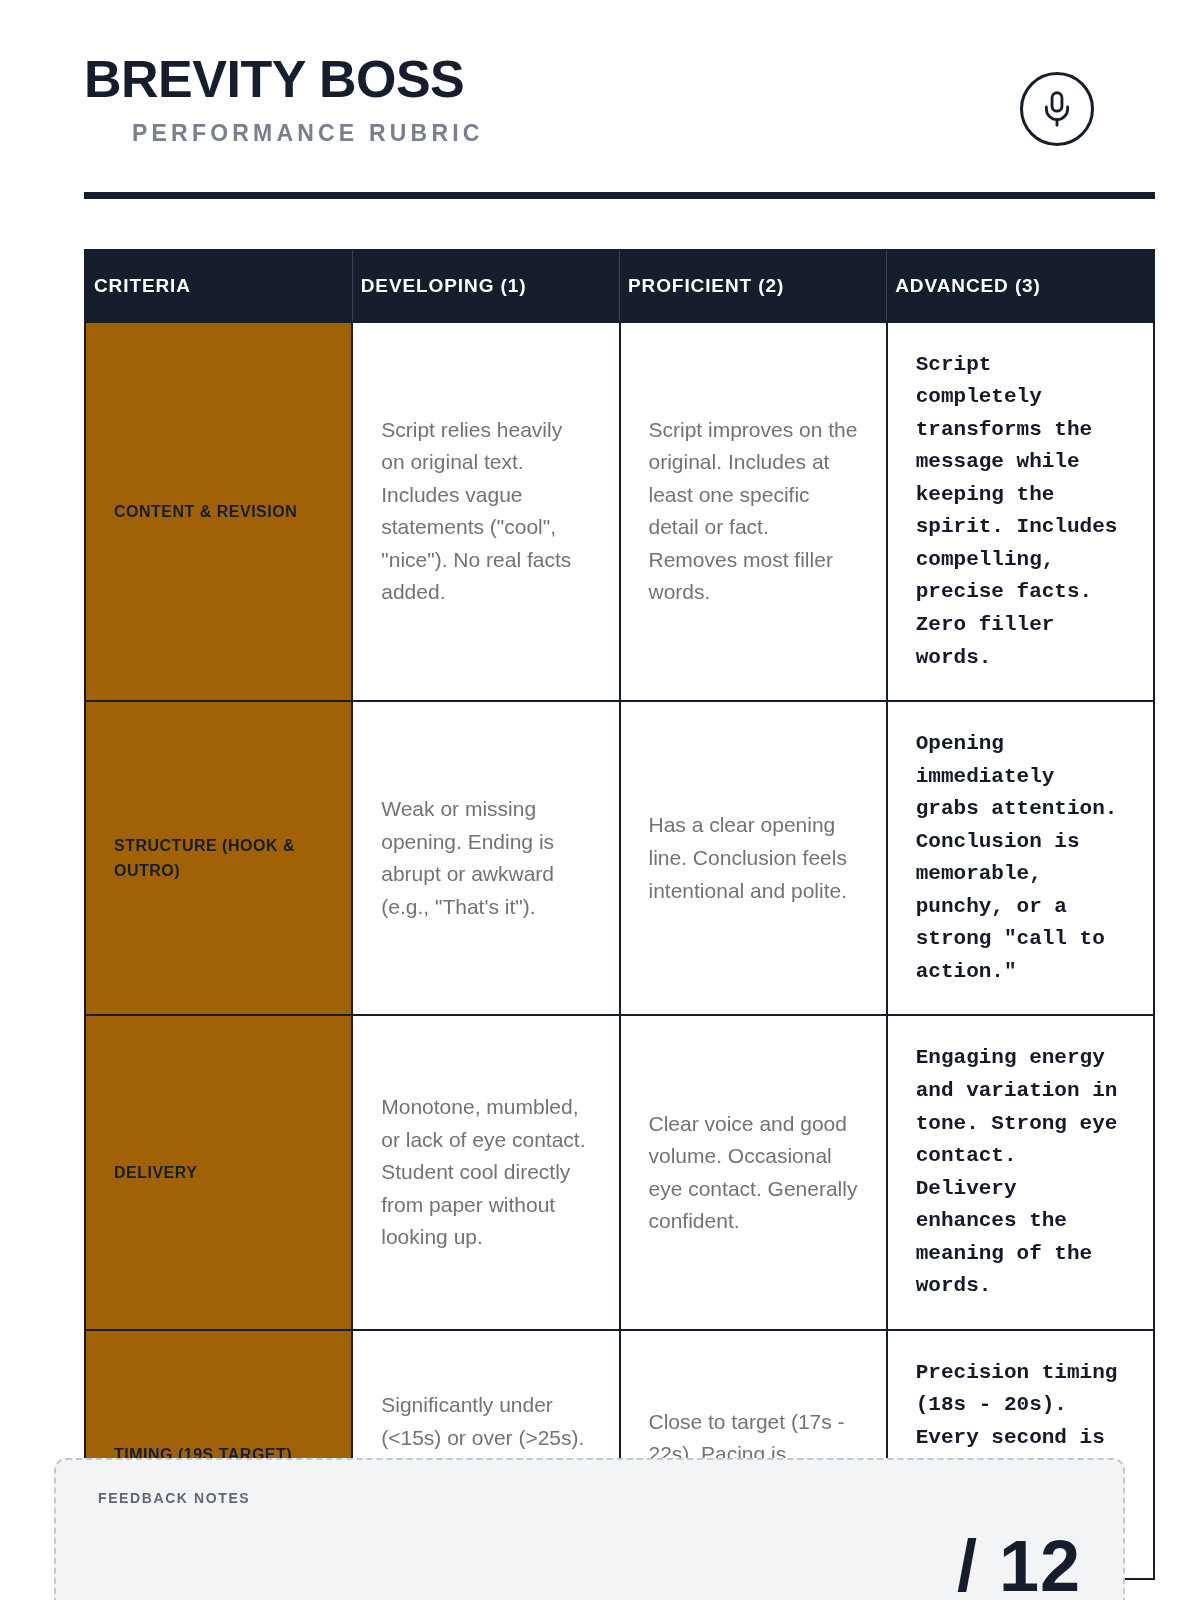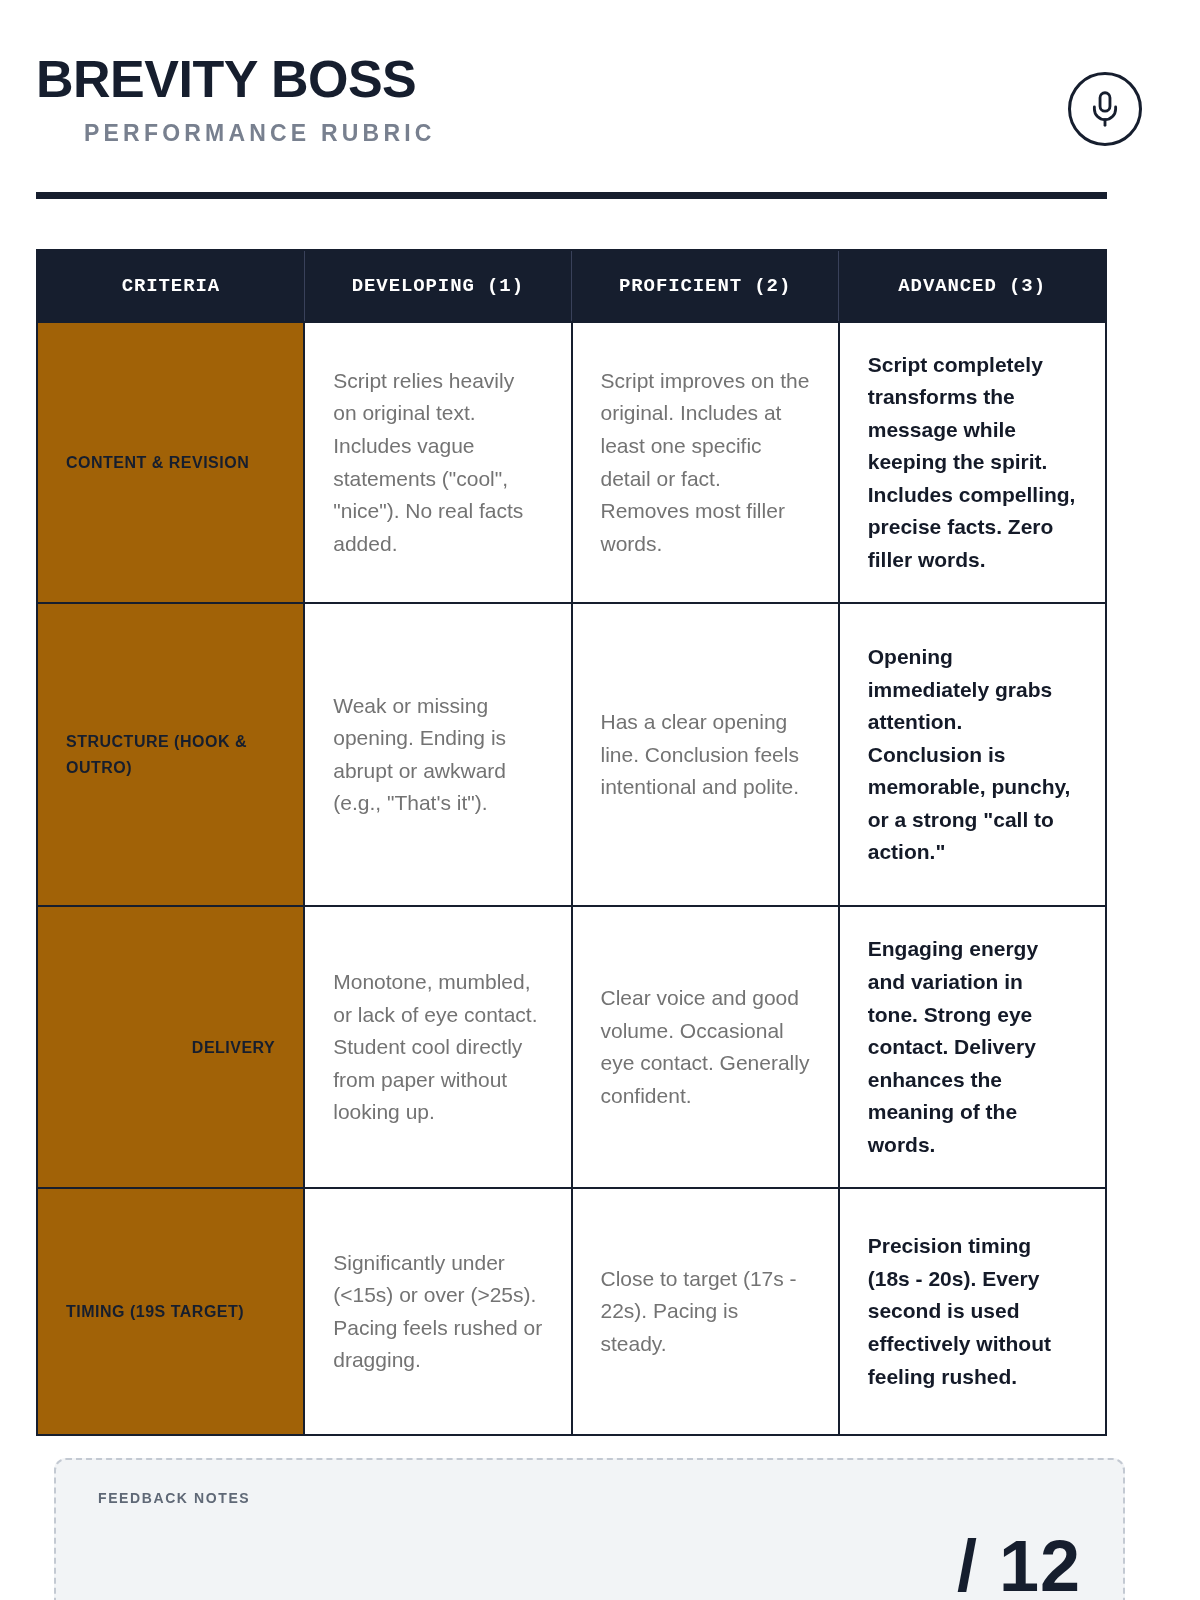--- a/index.html
+++ b/index.html
@@ -14,21 +14,21 @@
     background: #ffffff;
     font-family: "Liberation Sans", sans-serif;
     color: #1b2232;
     -webkit-font-smoothing: antialiased;
   }
 
   .page {
     position: relative;
     width: 1200px;
     height: 1600px;
-    padding: 0 36px;
+    padding: 0 84px;
   }
 
   
   .header {
     display: flex;
     align-items: flex-start;
     justify-content: space-between;
     padding-top: 50px;
   }
 
@@ -82,25 +82,24 @@
     border: 2px solid #161e2e;
     table-layout: fixed;
   }
 
   .rubric-table th {
     background: #161e2e;
     color: #ffffff;
     font-size: 19px;
     font-weight: 700;
     letter-spacing: 0.9px;
-    text-align: center;
+    text-align: left;
     padding: 24px 8px;
     border-right: 1px solid #39415a;
     vertical-align: middle;
-    font-family: Liberation Mono, monospace;
   }
   .rubric-table th:last-child { border-right: none; }
 
   .rubric-table td {
     border-top: 2px solid #161e2e;
     border-right: 2px solid #161e2e;
     vertical-align: middle;
     padding: 26px 28px;
     font-size: 21px;
     line-height: 1.55;
@@ -109,31 +108,32 @@
 
   td.criteria-cell {
     background: #a16207;
     font-weight: 700;
     font-size: 16px;
     letter-spacing: 0.5px;
     color: #161e2e;
     line-height: 1.6;
     padding: 26px 28px;
   }
-  td.criteria-cell.center { text-align: right; }
+  td.criteria-cell.center { text-align: left; }
 
   td.level-cell {
     background: #ffffff;
     color: #737373;
     font-weight: 400;
   }
 
   td.level-cell.advanced {
     color: #141a28;
     font-weight: 700;
+    font-family: Liberation Mono, monospace;
   }
 
   
   tr.r0 td { height: 277px; }
   tr.r1 td { height: 303px; }
   tr.r2 td { height: 250px; }
   tr.r3 td { height: 247px; }
 
   
   .feedback-box {

